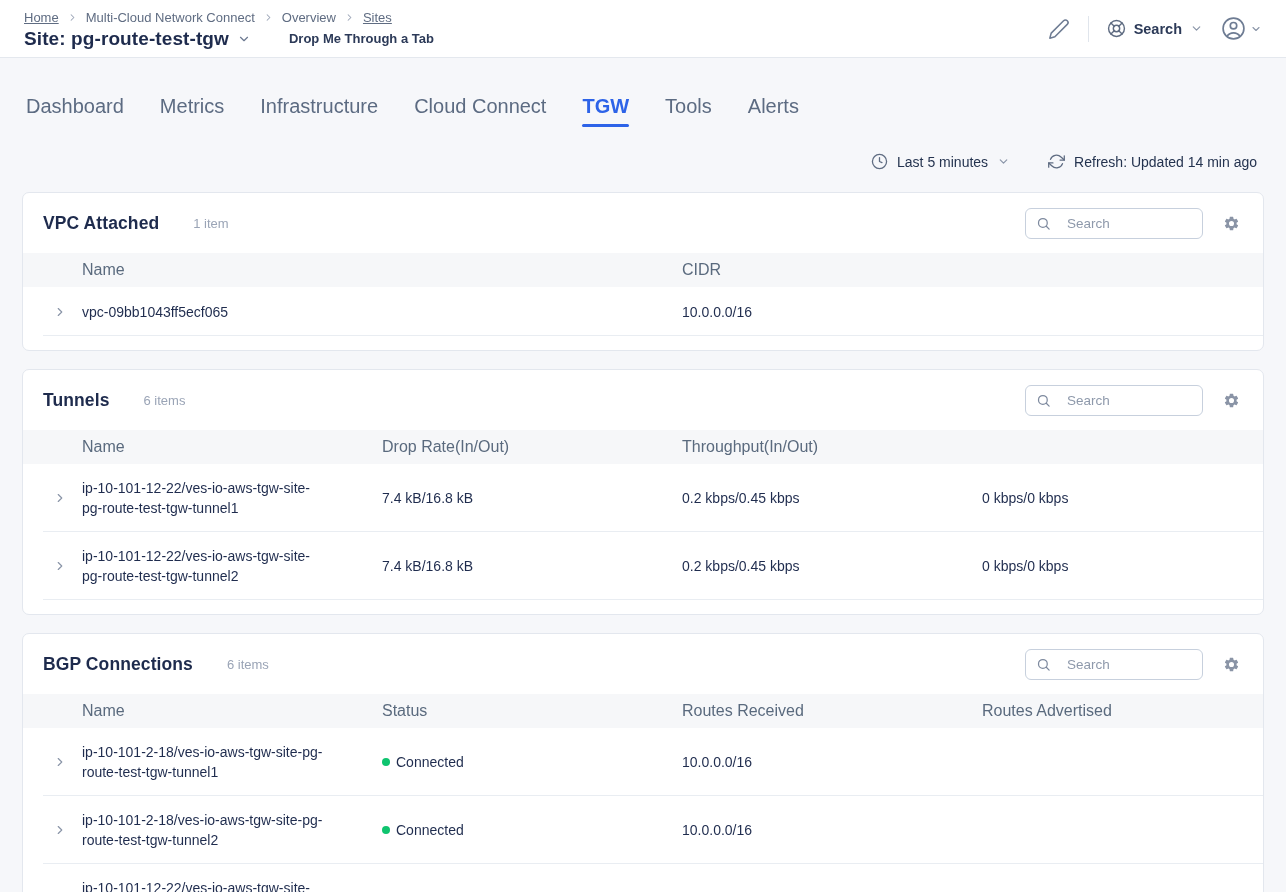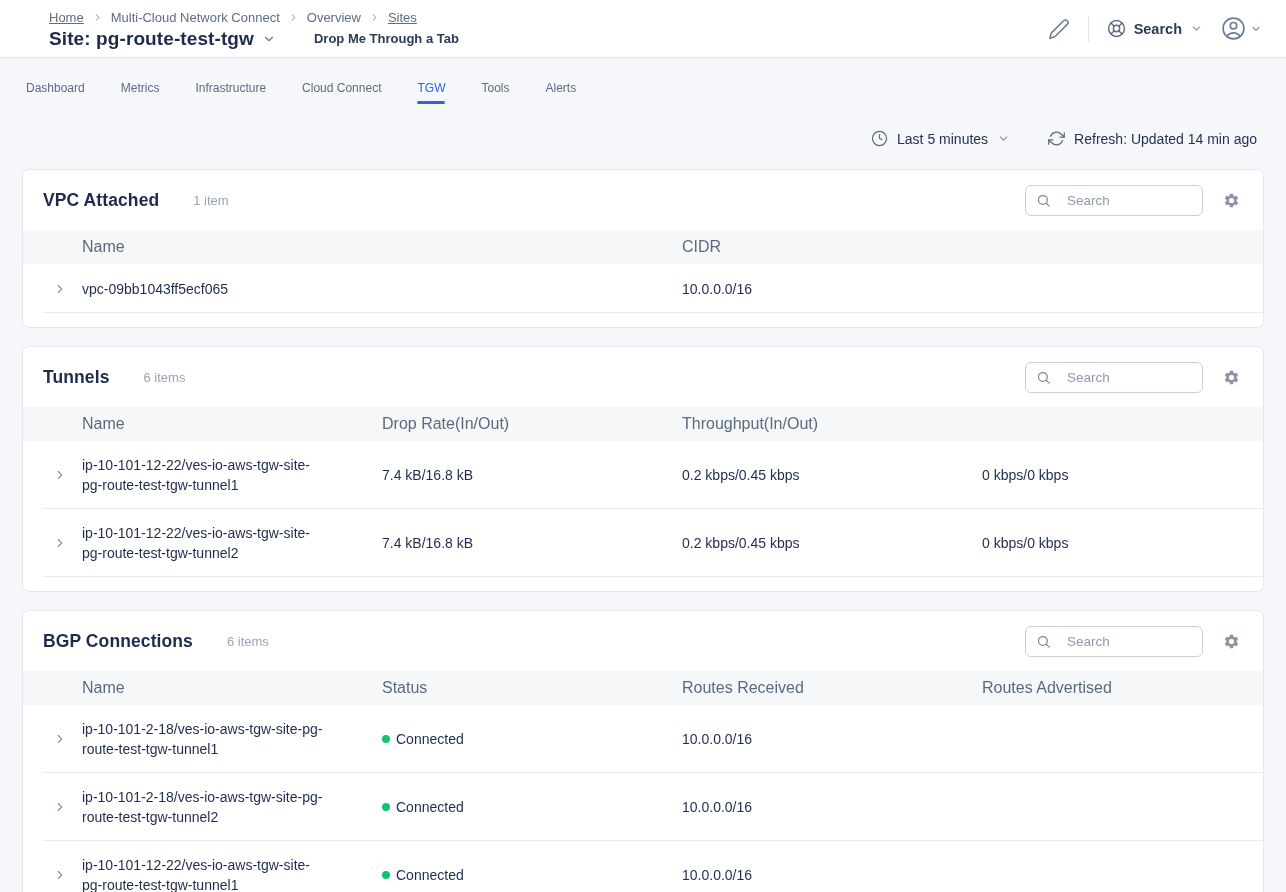--- a/index.html
+++ b/index.html
@@ -10,40 +10,40 @@
     color:#1e2b4d;
   }
   
   .app-header {
     background:#ffffff;
     border-bottom:1px solid #e4e8ee;
     height:58px;
     display:flex; align-items:center; justify-content:space-between;
     padding:0 24px 0 24px;
   }
-  .header-left { display:flex; flex-direction:column; gap:3px; padding-top:2px;margin-left:25px; }
+  .header-left { display:flex; flex-direction:column; gap:3px; padding-top:2px; }
   .breadcrumb { display:flex; align-items:center; gap:8px; font-size:13px; color:#5f6c82; }
   .crumb { color:#5f6c82; text-decoration:none; cursor:pointer; }
   .crumb.underlined { text-decoration:underline; }
   .crumb-sep { display:flex; align-items:center; color:#9aa4b6; }
   .title-row { display:flex; align-items:center; }
   .page-title { font-size:19px; font-weight:700; color:#1e2b4d; letter-spacing:.1px; }
   .title-caret { margin-left:8px; color:#6b7890; display:flex; align-items:center; cursor:pointer; }
   .guide-link { margin-left:38px; font-size:13px; font-weight:600; color:#2c3a58; cursor:pointer; }
   .header-right { display:flex; align-items:center; gap:18px; }
   .icon-btn { background:none; border:none; cursor:pointer; color:#6e7c93; display:flex; align-items:center; }
   .v-divider { width:1px; height:26px; background:#e0e5ec; }
   .support-btn { display:flex; align-items:center; gap:8px; background:none; border:none; cursor:pointer;
                  font-family:inherit; font-size:14.5px; font-weight:600; color:#2c3a58; }
   .support-btn .chev { color:#8a95a8; display:flex; }
   .avatar-btn { display:flex; align-items:center; gap:4px; background:none; border:none; cursor:pointer; color:#6e7c93; }
   
   .tabs { display:flex; gap:36px; padding:0 26px; margin-top:23px; }
-  .tab { font-size:12px; color:#5c6b82; padding-bottom:9px; cursor:pointer; position:relative; }
-  .tab.active { color:#2d63e8; font-weight:400; }
+  .tab { font-size:20px; color:#5c6b82; padding-bottom:9px; cursor:pointer; position:relative;margin-top:14px; }
+  .tab.active { color:#2d63e8; font-weight:700; }
   .tab.active::after { content:""; position:absolute; left:0; right:0; bottom:0; height:3px;
                        background:#2d63e8; border-radius:2px; }
   
   .time-row { display:flex; justify-content:flex-end; align-items:center; gap:38px; padding-right:29px; margin-top:26px; }
   .time-item { display:flex; align-items:center; gap:9px; font-size:14px; color:#24334f; cursor:pointer; }
   .time-item .t-icon { color:#5f6c82; display:flex; }
   .time-item .chev { color:#8a95a8; display:flex; }
   
   .content { margin-top:22px; display:flex; flex-direction:column; gap:18px; }
   .panel { background:#ffffff; border:1px solid #e3e7ee; border-radius:7px; margin:0 22px; overflow:hidden; }

